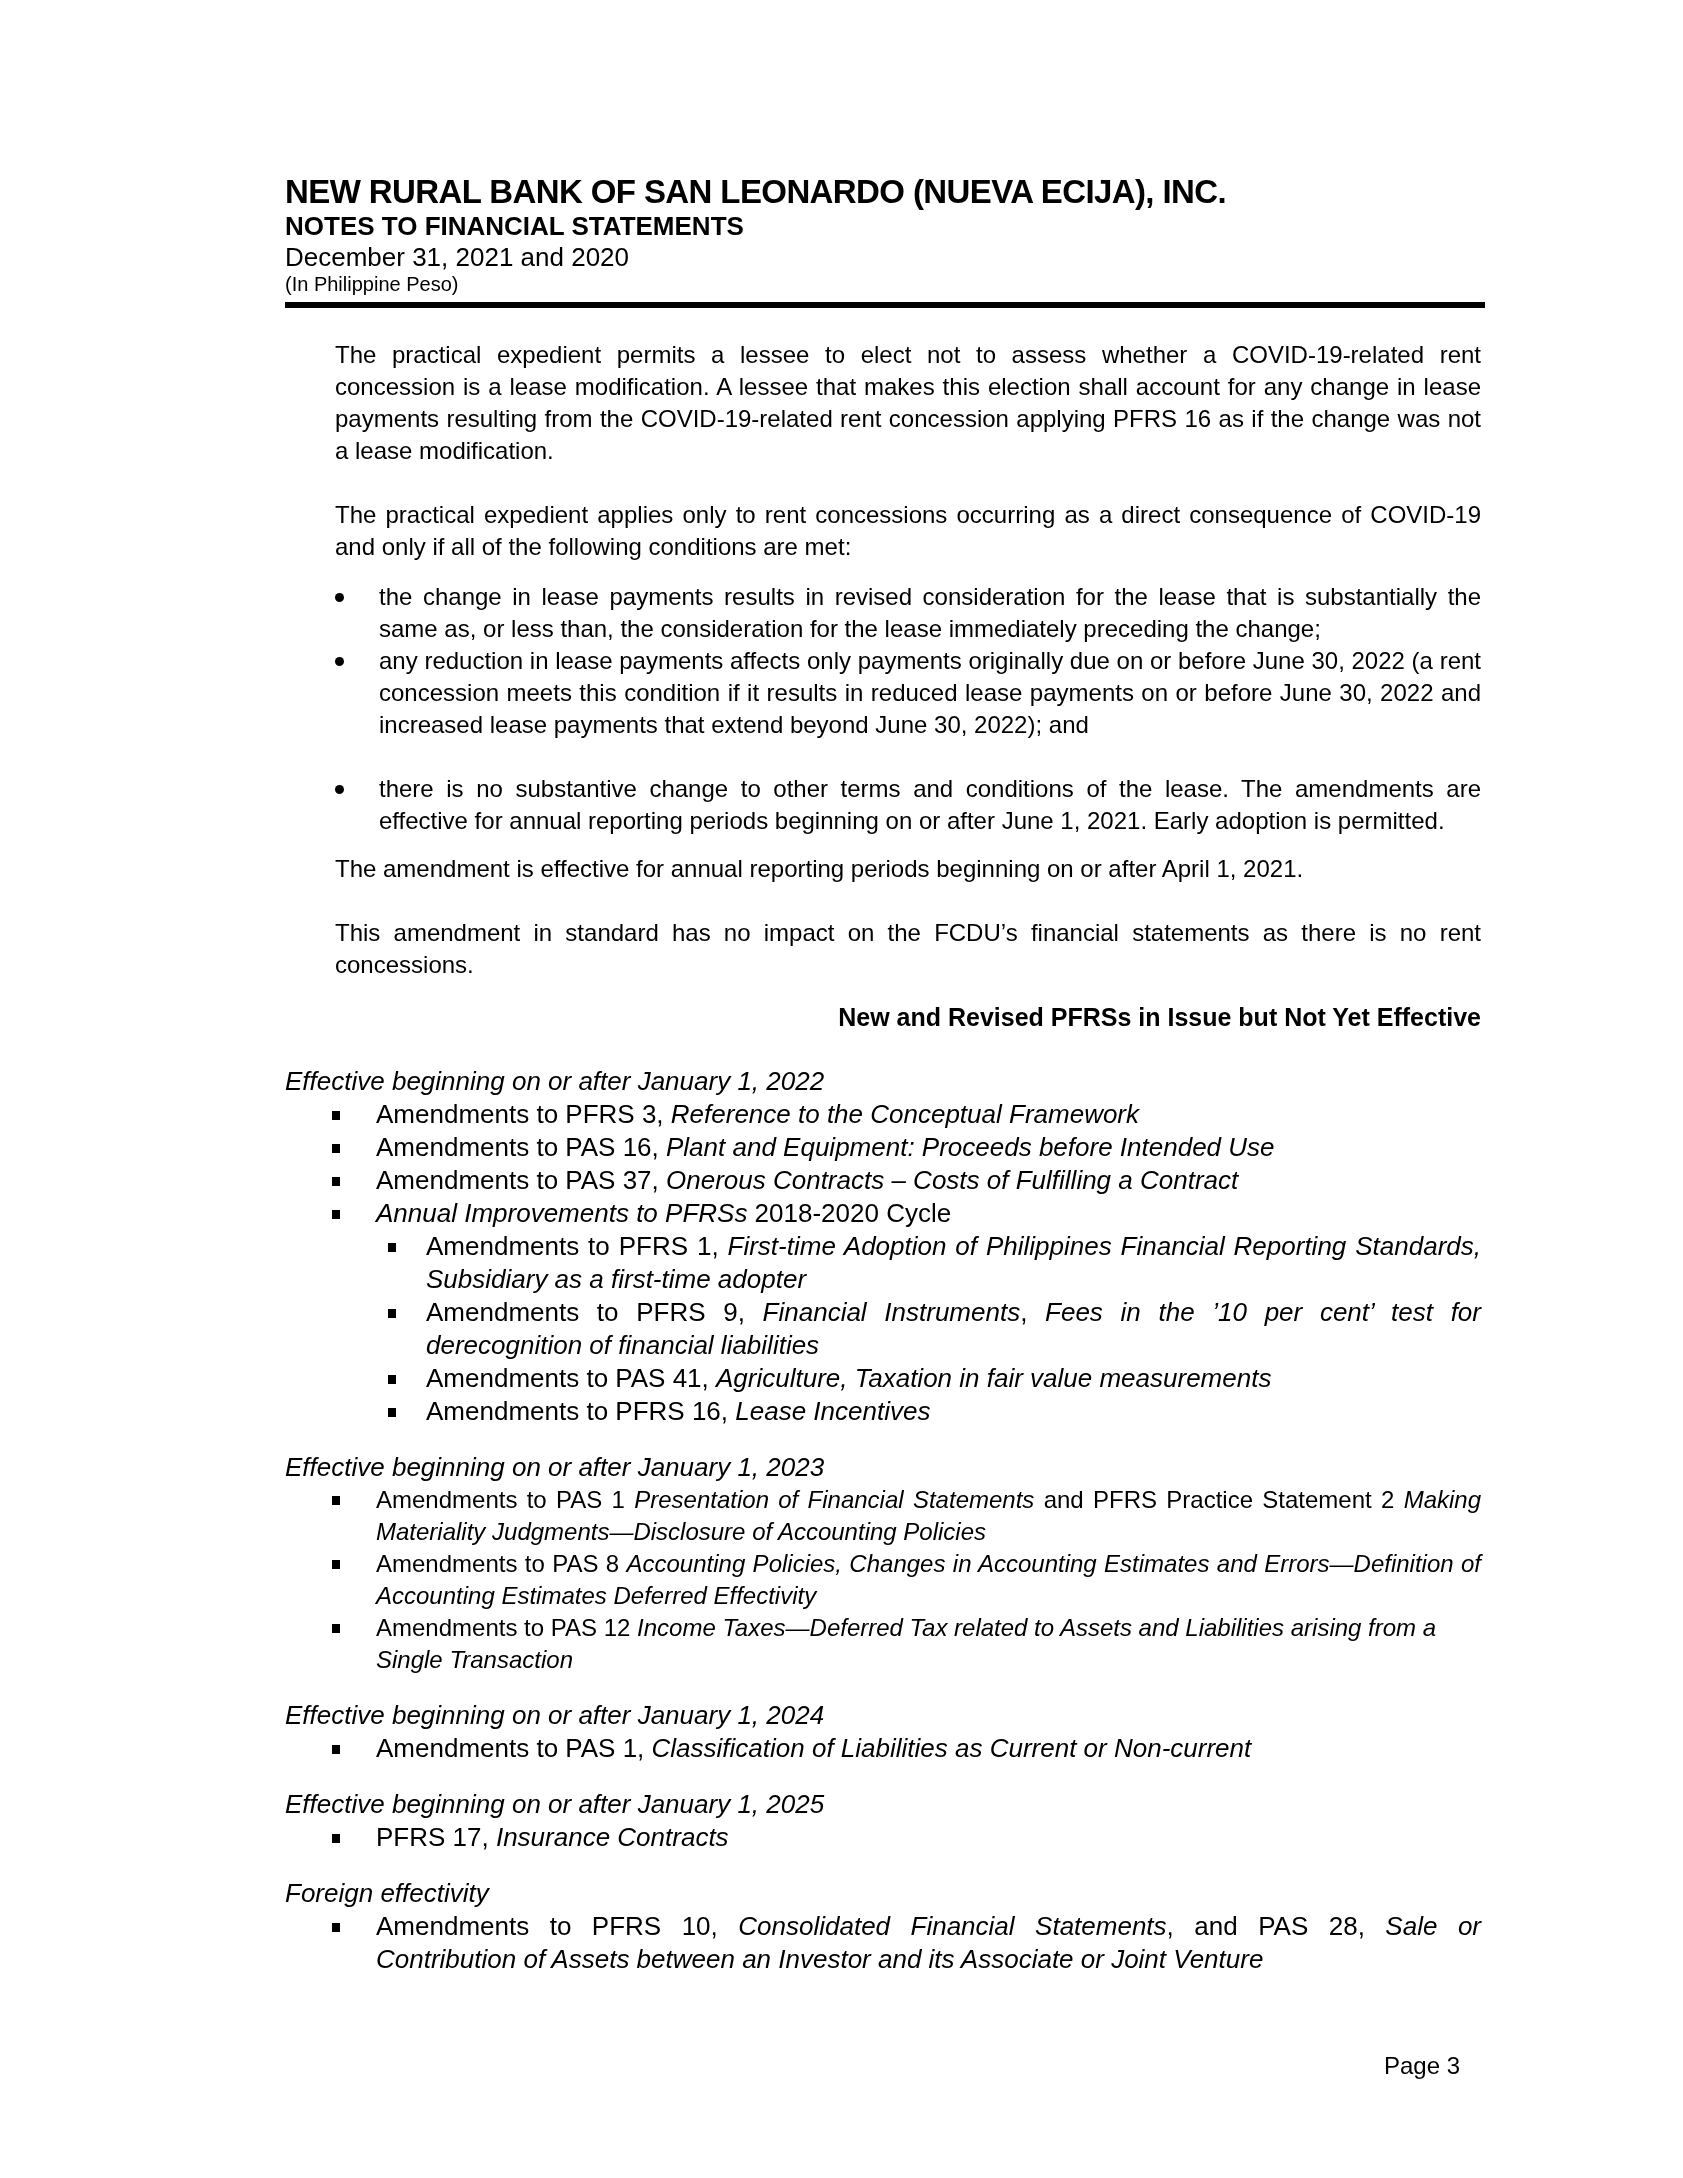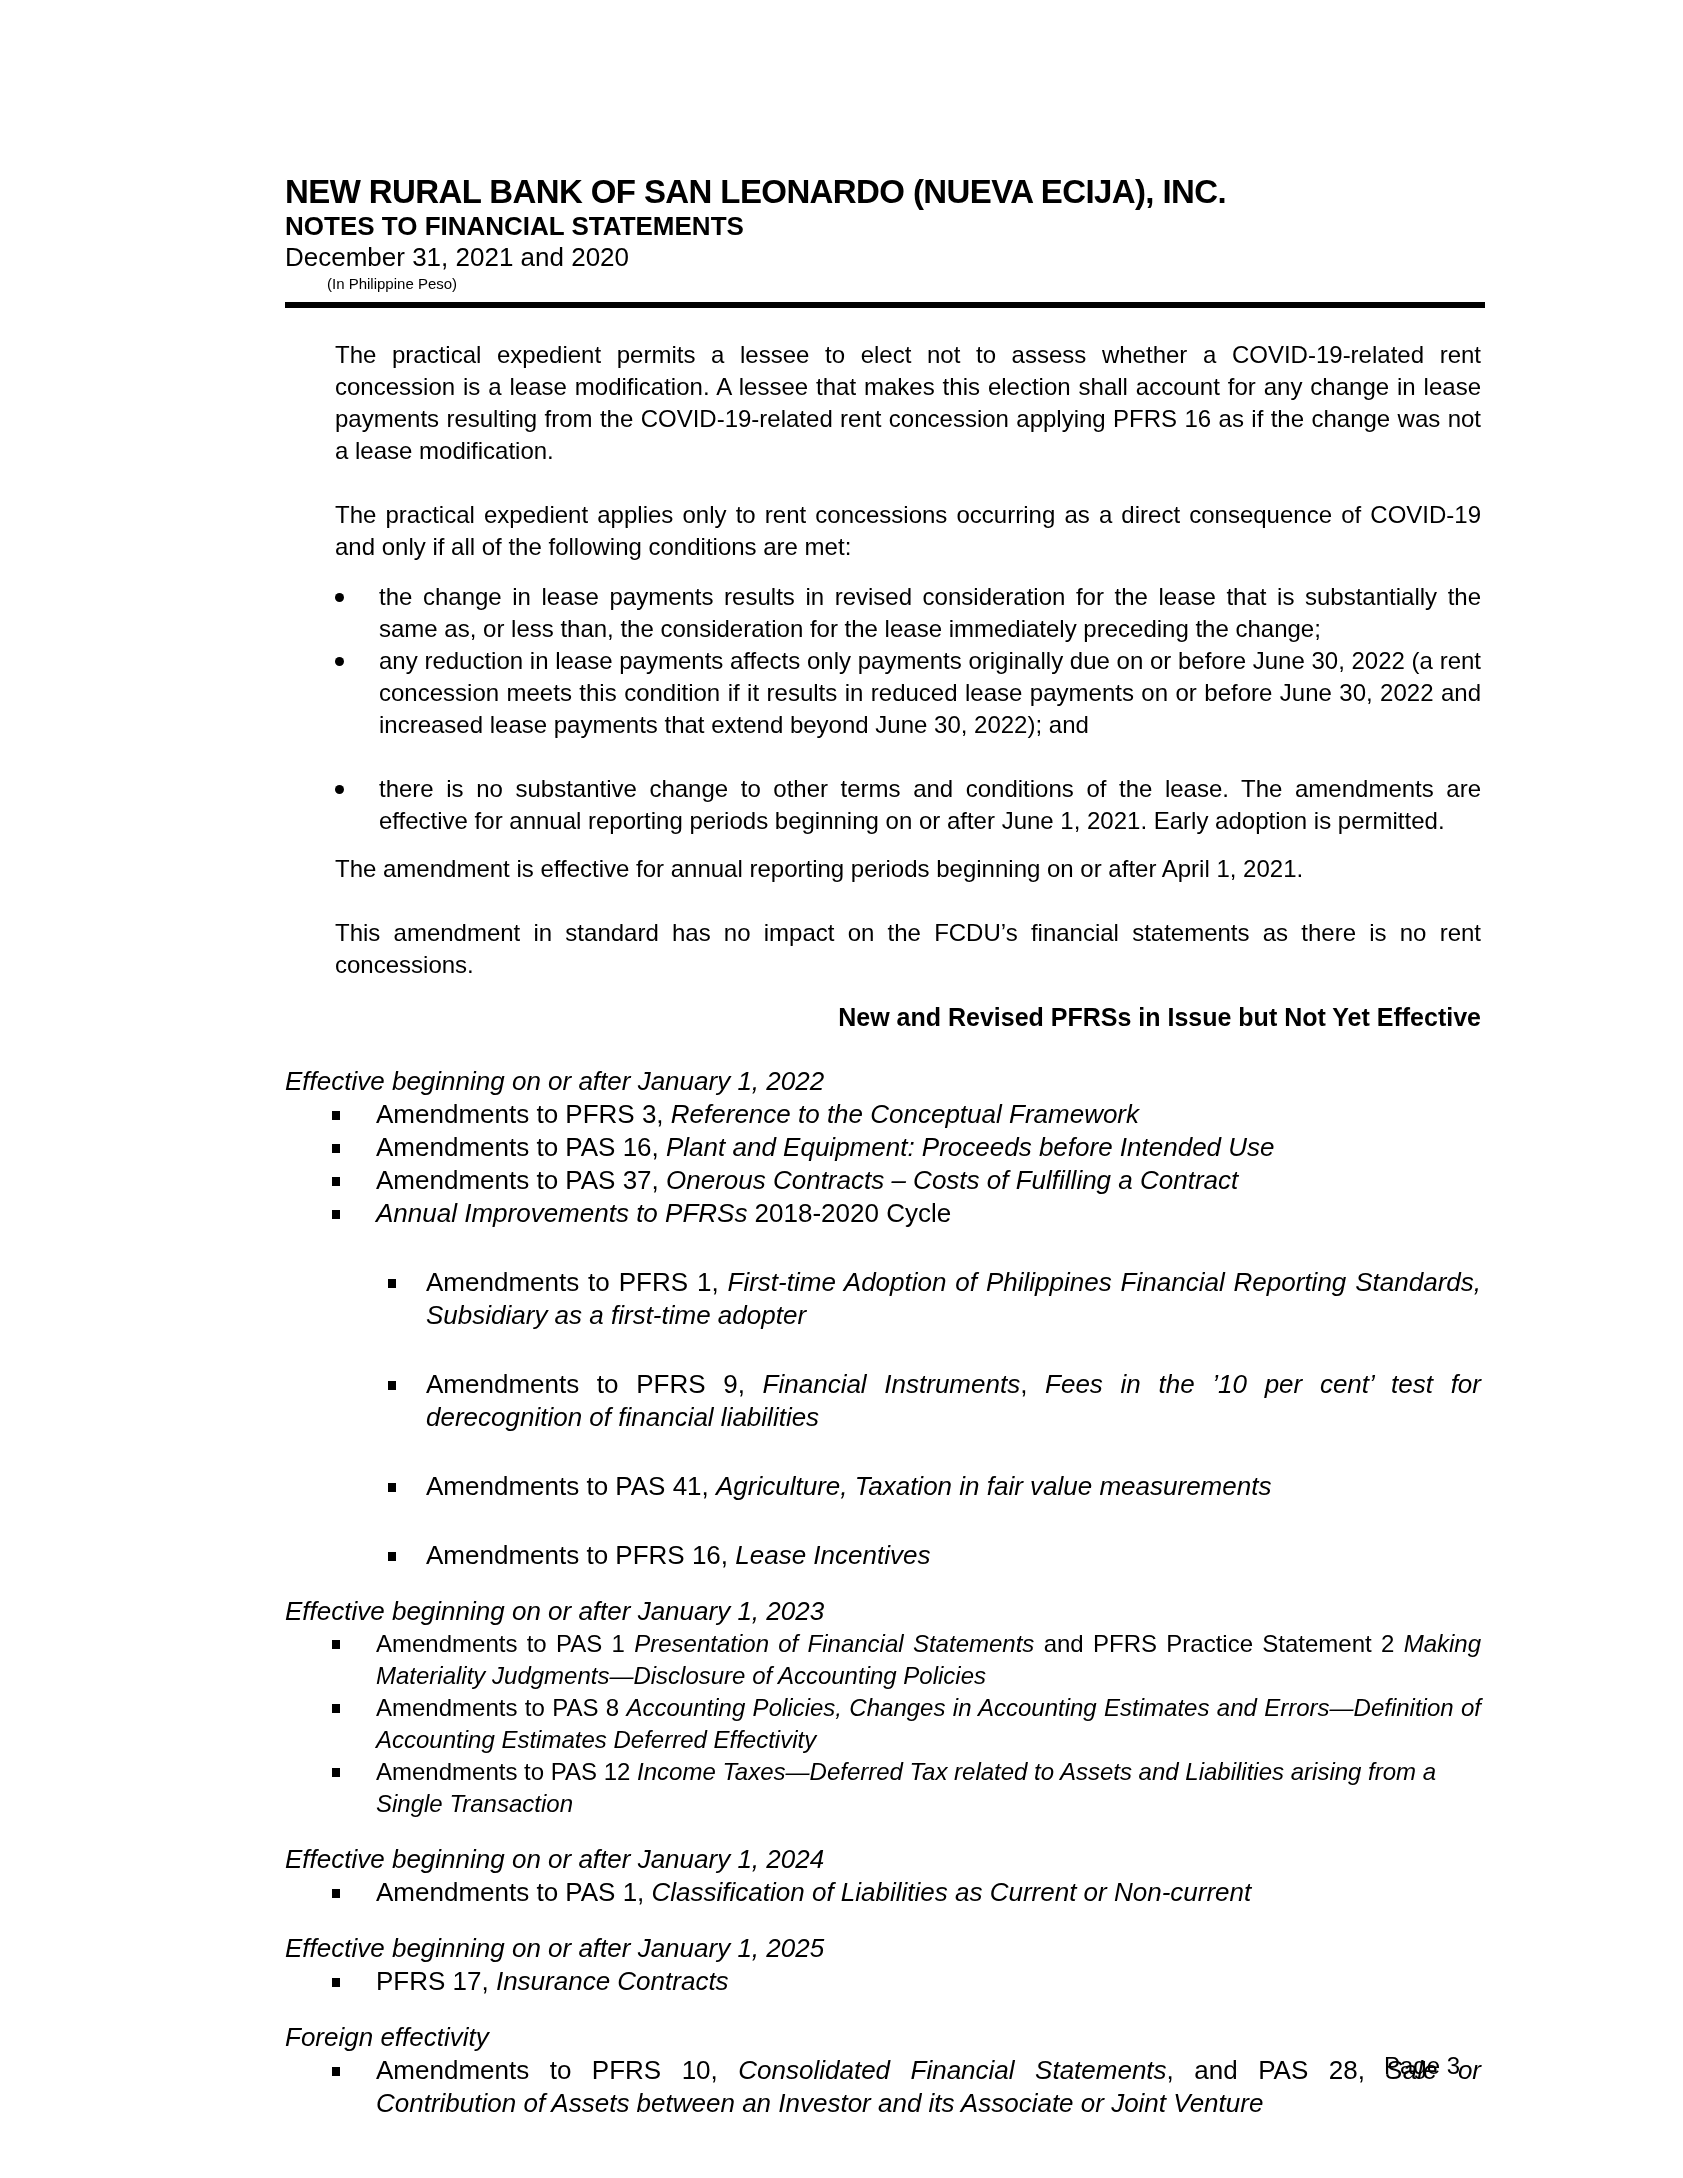--- a/index.html
+++ b/index.html
@@ -4,36 +4,36 @@
 <style>
   html, body { margin: 0; padding: 0; background: #ffffff; }
   body { width: 1683px; height: 2178px; position: relative; overflow: hidden;
          font-family: "Liberation Sans", sans-serif; color: #000; }
   .page { position: absolute; left: 0; top: 7px; width: 1683px; height: 2178px; }
   .hdr { position: absolute; left: 285px; top: 166px; width: 1203px; }
   .hdr .title { font-size: 33px; font-weight: bold; line-height: 38px; letter-spacing: -0.6px; }
   .hdr .sub { font-size: 26px; line-height: 31px; }
   .hdr .notes { font-size: 26px; font-weight: bold; line-height: 31px; }
   .hdr .date { font-size: 26px; line-height: 31px; }
-  .hdr .unit { font-size: 15px; line-height: 22px; margin-left: 42px; }
+  .hdr .unit { font-size: 20px; line-height: 22px; }
   .rule { position: absolute; left: 285px; top: 295px; width: 1200px; height: 6px; background: #000; }
 
   .body { position: absolute; left: 285px; top: 332px; width: 1196px; font-size: 24px; line-height: 32px; }
   .para { margin: 0 0 32px 50px; text-align: justify; }
   .blist { margin: 0 0 0 50px; padding: 0; list-style: none; }
   .blist li { position: relative; padding-left: 44px; text-align: justify; }
   .blist li .dot { position: absolute; left: 0; top: 12px; width: 9px; height: 9px; border-radius: 50%; background: #000; }
   .gap { height: 32px; }
 
   .sec-h { font-weight: bold; font-size: 25px; line-height: 32px; margin: 0 0 32px 0; text-align: right; }
   .eff { font-style: italic; font-size: 26px; line-height: 33px; margin-top: 23px; }
   .slist { margin: 0; padding: 0; list-style: none; font-size: 26px; line-height: 33px; }
   .slist li { position: relative; padding-left: 91px; text-align: justify; }
   .slist li .sq { position: absolute; left: 47px; top: 13px; width: 8px; height: 9px; background: #000; }
-  .slist li.sub { padding-left: 141px; margin-top: 36px; }
+  .slist li.sub { padding-left: 141px; }
   .slist li.sub .sq { left: 103px; }
   .slist.small { font-size: 24px; line-height: 32px; }
   .slist.small li .sq { top: 12px; }
   i { font-style: italic; }
 
   .pagenum { position: absolute; left: 1384px; top: 2045px; font-size: 24px; line-height: 28px; }
 </style>
 </head>
 <body>
 

